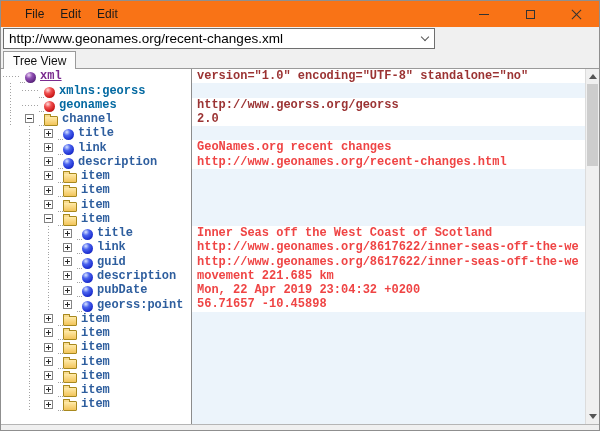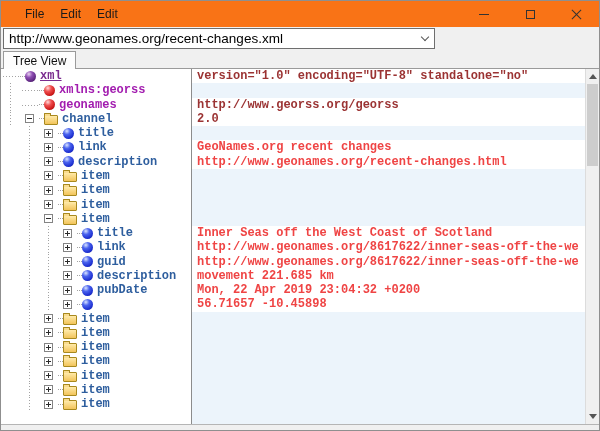--- a/index.html
+++ b/index.html
@@ -36,42 +36,42 @@
   .valpane{flex:1;background:#ecf4fb;overflow:hidden}
   .vscroll{width:14px;flex:none;background:#f0f0f0;border-left:1px solid #dcdcdc;position:relative}
   .sarrow{position:absolute;left:0;width:100%;height:15px;display:flex;align-items:center;justify-content:center}
   .sarrow.up{top:0}
   .sarrow.down{bottom:0}
   .tri-up{width:0;height:0;border-left:4px solid transparent;border-right:4px solid transparent;border-bottom:5px solid #555}
   .tri-down{width:0;height:0;border-left:4px solid transparent;border-right:4px solid transparent;border-top:5px solid #555}
   .thumb{position:absolute;top:15px;left:1px;right:1px;height:82px;background:#cdcdcd}
 
   
-  .trow{height:14.28px;display:flex;align-items:center;overflow:hidden;white-space:nowrap}
+  .trow{height:14.28px;display:flex;align-items:flex-end;overflow:hidden;white-space:nowrap}
   .slot{width:19px;height:100%;flex:none;position:relative}
   .slot.guide::before{content:"";position:absolute;left:9px;top:0;bottom:0;width:1px;
     background:repeating-linear-gradient(to bottom,#a3a3a3 0 1px,transparent 1px 3px)}
   .slot.hstub::before{content:"";position:absolute;left:2px;right:1px;top:50%;height:1px;
     background:repeating-linear-gradient(to right,#a3a3a3 0 1px,transparent 1px 3px)}
   .expslot{display:flex;align-items:center;justify-content:center}
   .exp{width:9px;height:9px;border:1px solid #848484;background:#fff;position:relative;flex:none}
   .exp::before{content:"";position:absolute;left:1px;right:1px;top:3px;height:1px;background:#2b2b2b}
   .exp.plus::after{content:"";position:absolute;top:1px;bottom:1px;left:3px;width:1px;background:#2b2b2b}
   .ministub{width:5px;height:1px;flex:none;
     background:repeating-linear-gradient(to right,#a3a3a3 0 1px,transparent 1px 2px)}
   .nicon{flex:none;position:relative}
   .sphere{width:11px;height:11px;border-radius:50%}
   .blue-sphere{background:radial-gradient(circle at 35% 28%,#d9e4ff 0%,#4a63ee 32%,#1c2ed0 70%,#0e1a74 100%)}
   .red-sphere{background:radial-gradient(circle at 35% 28%,#ffdcdc 0%,#f05050 32%,#cc1818 70%,#7c0b0b 100%)}
   .purple-sphere{background:radial-gradient(circle at 35% 28%,#e9d2f2 0%,#9050b4 32%,#5e2781 70%,#371350 100%)}
   .folder{width:14px;height:10px;margin-top:2px;background:linear-gradient(#ffeaa9,#f2c45a);border:1px solid #a8891e;border-radius:1px}
   .ftab{position:absolute;top:-3px;left:-1px;width:7px;height:3px;background:#f8db8e;border:1px solid #a8891e;border-bottom:none;border-radius:1px 1px 0 0}
   .lbl{margin-left:4px;font:700 12px "Liberation Mono",monospace;white-space:pre}
   .lbl.c-blue{color:#2e5e9e}
-  .lbl.c-red{color:#a21caf}
+  .lbl.c-red{color:#0369a1}
   .lbl.c-purple{color:#7a2c8f}
   .lbl.und{text-decoration:underline}
 
   
   .vrow{height:14.28px;display:flex;align-items:center;overflow:hidden;white-space:nowrap}
   .vrow.filled{background:#fff}
   .vtxt{font:700 12px "Liberation Mono",monospace;padding-left:5px;white-space:pre}
   .vtxt.c-blue{color:#ef4444}
   .vtxt.c-red{color:#9b3333}
 </style>
@@ -277,20 +277,21 @@
         </div>
         <div class="trow">
           <span class="slot"></span>
           <span class="slot guide"></span>
           <span class="slot guide"></span>
           <span class="slot expslot">
             <span class="exp plus"></span>
           </span>
           <span class="ministub"></span>
           <span class="nicon sphere blue-sphere"></span>
+          <span class="lbl c-blue">georss:point</span>
         </div>
         <div class="trow">
           <span class="slot"></span>
           <span class="slot guide"></span>
           <span class="slot expslot">
             <span class="exp plus"></span>
           </span>
           <span class="ministub"></span>
           <span class="nicon folder">
             <span class="ftab"></span>

